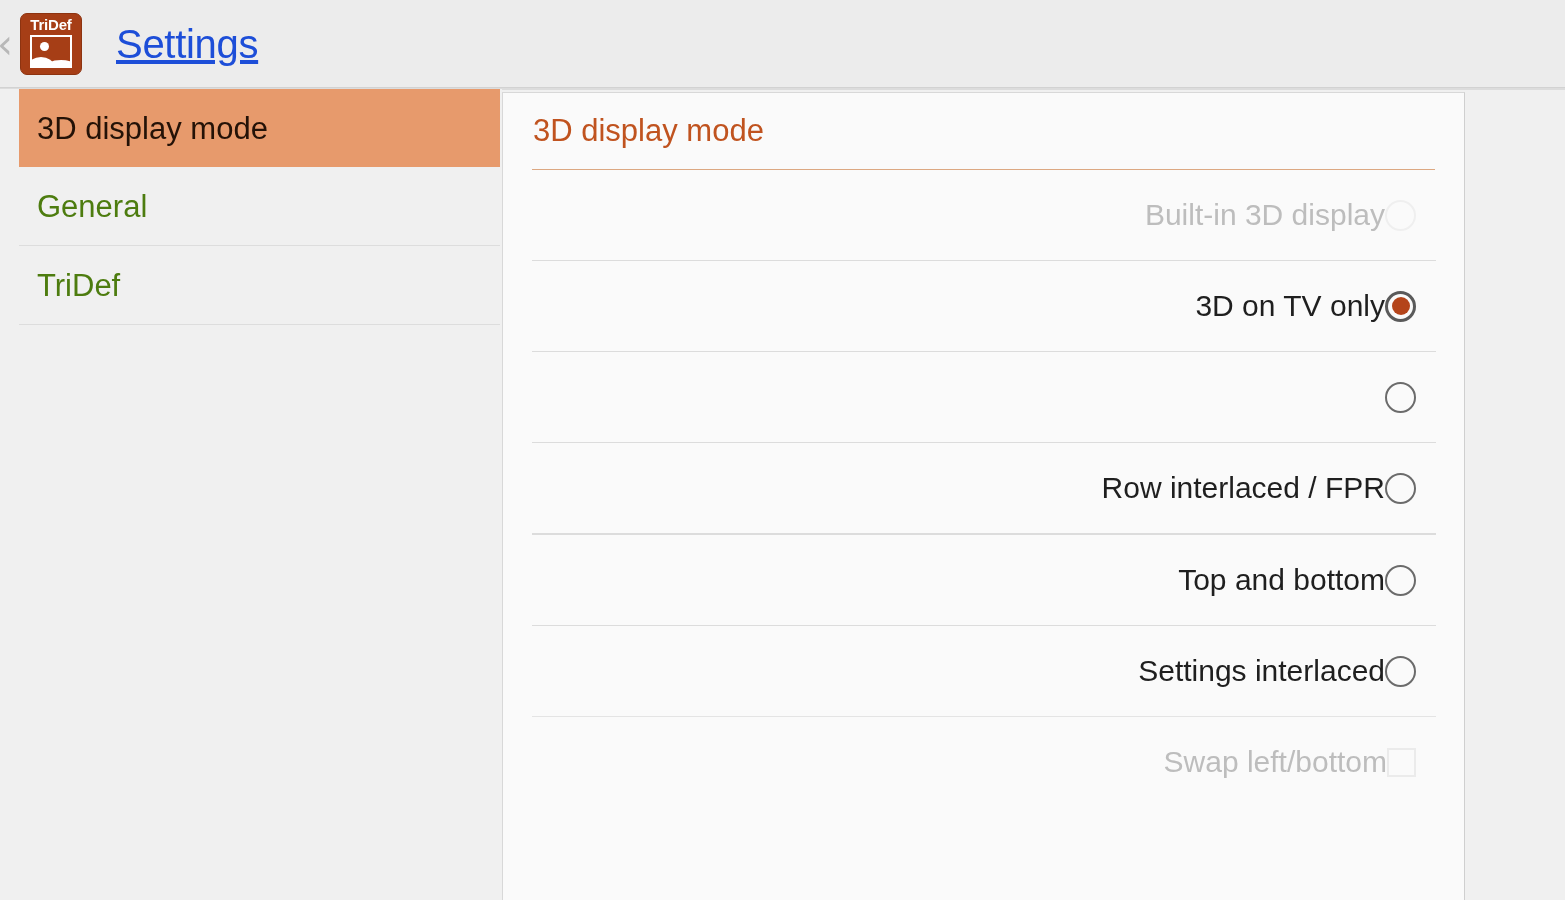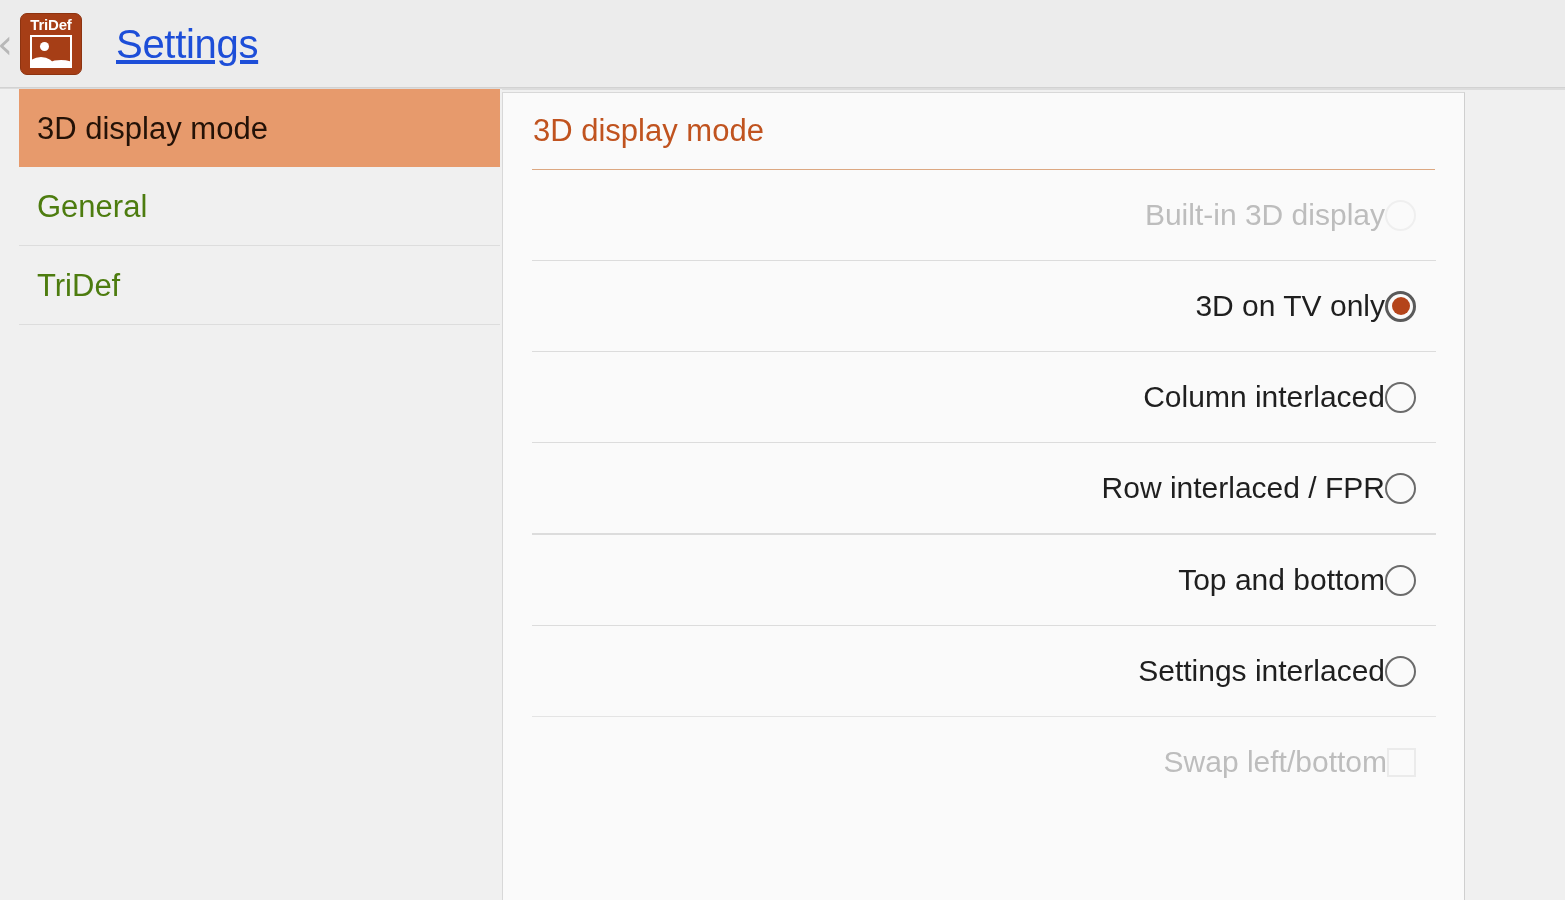--- a/index.html
+++ b/index.html
@@ -277,21 +277,20 @@
   </div>
   <div class="opt-sep"></div>
 
   <div class="opt-row">
     <span class="opt-label">3D on TV only</span>
     <span class="radio checked"></span>
   </div>
   <div class="opt-sep"></div>
 
   <div class="opt-row">
-    <span class="opt-label">Column interlaced</span>
     <span class="radio"></span>
   </div>
   <div class="opt-sep"></div>
 
   <div class="opt-row">
     <span class="opt-label">Row interlaced / FPR</span>
     <span class="radio"></span>
   </div>
   <div class="opt-sep"></div>
 

